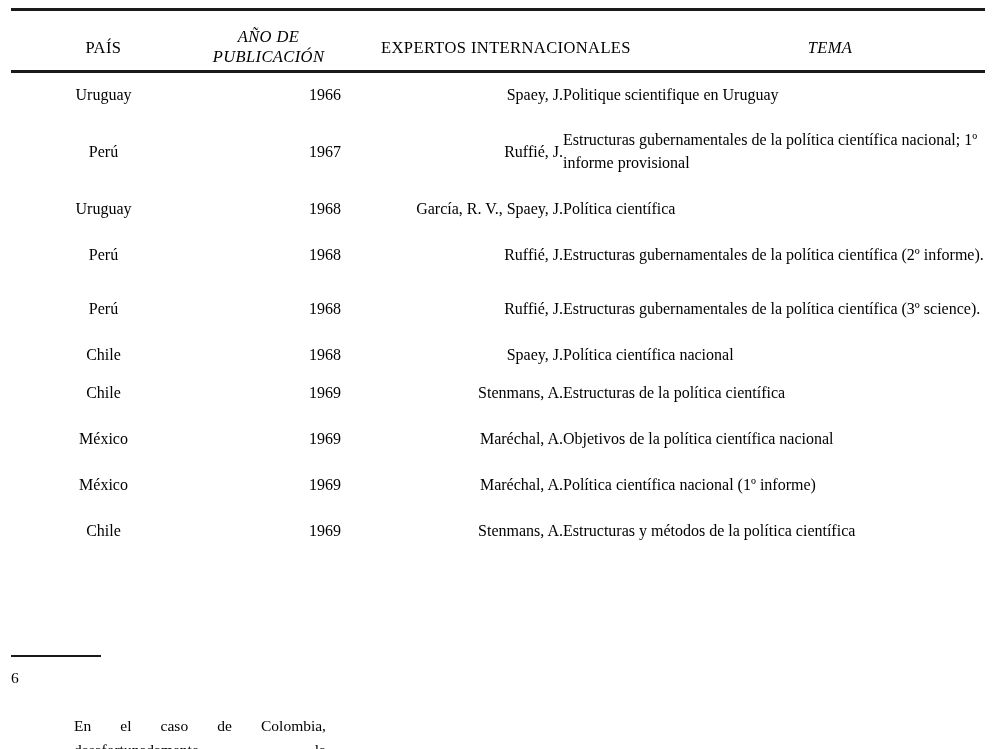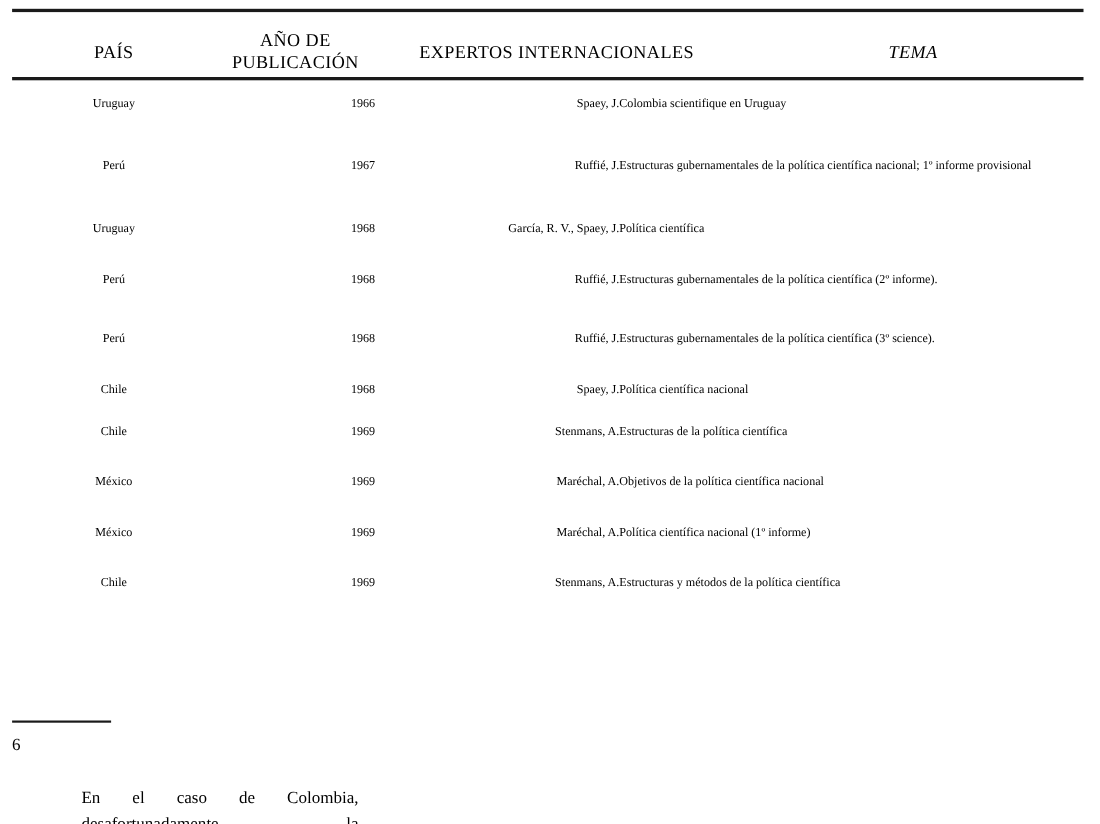--- a/index.html
+++ b/index.html
@@ -56,21 +56,21 @@
     position: absolute;
     left: 11px;
     top: 75px;
     width: 974px;
     border-collapse: collapse;
     table-layout: fixed;
   }
   table.tbl td {
     padding: 0;
     vertical-align: middle;
-    font-size: 11px;
+    font-size: 16px;
     line-height: 23px;
   }
 
   col.c-pais   { width: 185px; }
   col.c-anio   { width: 145px; }
   col.c-exp    { width: 222px; }
   col.c-tema   { width: 422px; }
 
   td.pais { text-align: center; }
   td.anio { text-align: right; }
@@ -84,21 +84,21 @@
   
   .hdr {
     position: absolute;
     font-size: 16.5px;
     line-height: 20px;
     letter-spacing: 0.4px;
     text-align: center;
     white-space: nowrap;
   }
   .hdr-pais      { left: 11px;  top: 38px;  width: 185px; }
-  .hdr-anio      { left: 196px; top: 27px;  width: 145px; white-space: normal; }
+  .hdr-anio      { left: 196px; top: 27px;  width: 145px; white-space: normal; font-style: italic; }
   .hdr-exp       { left: 341px; top: 38px;  width: 330px; }
   .hdr-tema      { left: 700px; top: 38px;  width: 260px; font-style: italic; }
 
   
   .footnote {
     position: absolute;
     left: 11px;
     top: 666px;
     width: 500px;
     font-size: 15.5px;
@@ -149,21 +149,21 @@
       <col class="c-anio">
       <col class="c-exp">
       <col class="c-tema">
     </colgroup>
     <tbody>
 
       <tr class="row-1l">
         <td class="pais">Uruguay</td>
         <td class="anio">1966</td>
         <td class="exp">Spaey, J.</td>
-        <td class="tema">Colombia scientifique en Uruguay</td>
+        <td class="tema">Politique scientifique en Uruguay</td>
       </tr>
 
       <tr class="row-3l">
         <td class="pais">Perú</td>
         <td class="anio">1967</td>
         <td class="exp">Ruffié, J.</td>
         <td class="tema">Estructuras gubernamentales de la política científica nacional; 1º informe provisional</td>
       </tr>
 
       <tr class="row-1l">

